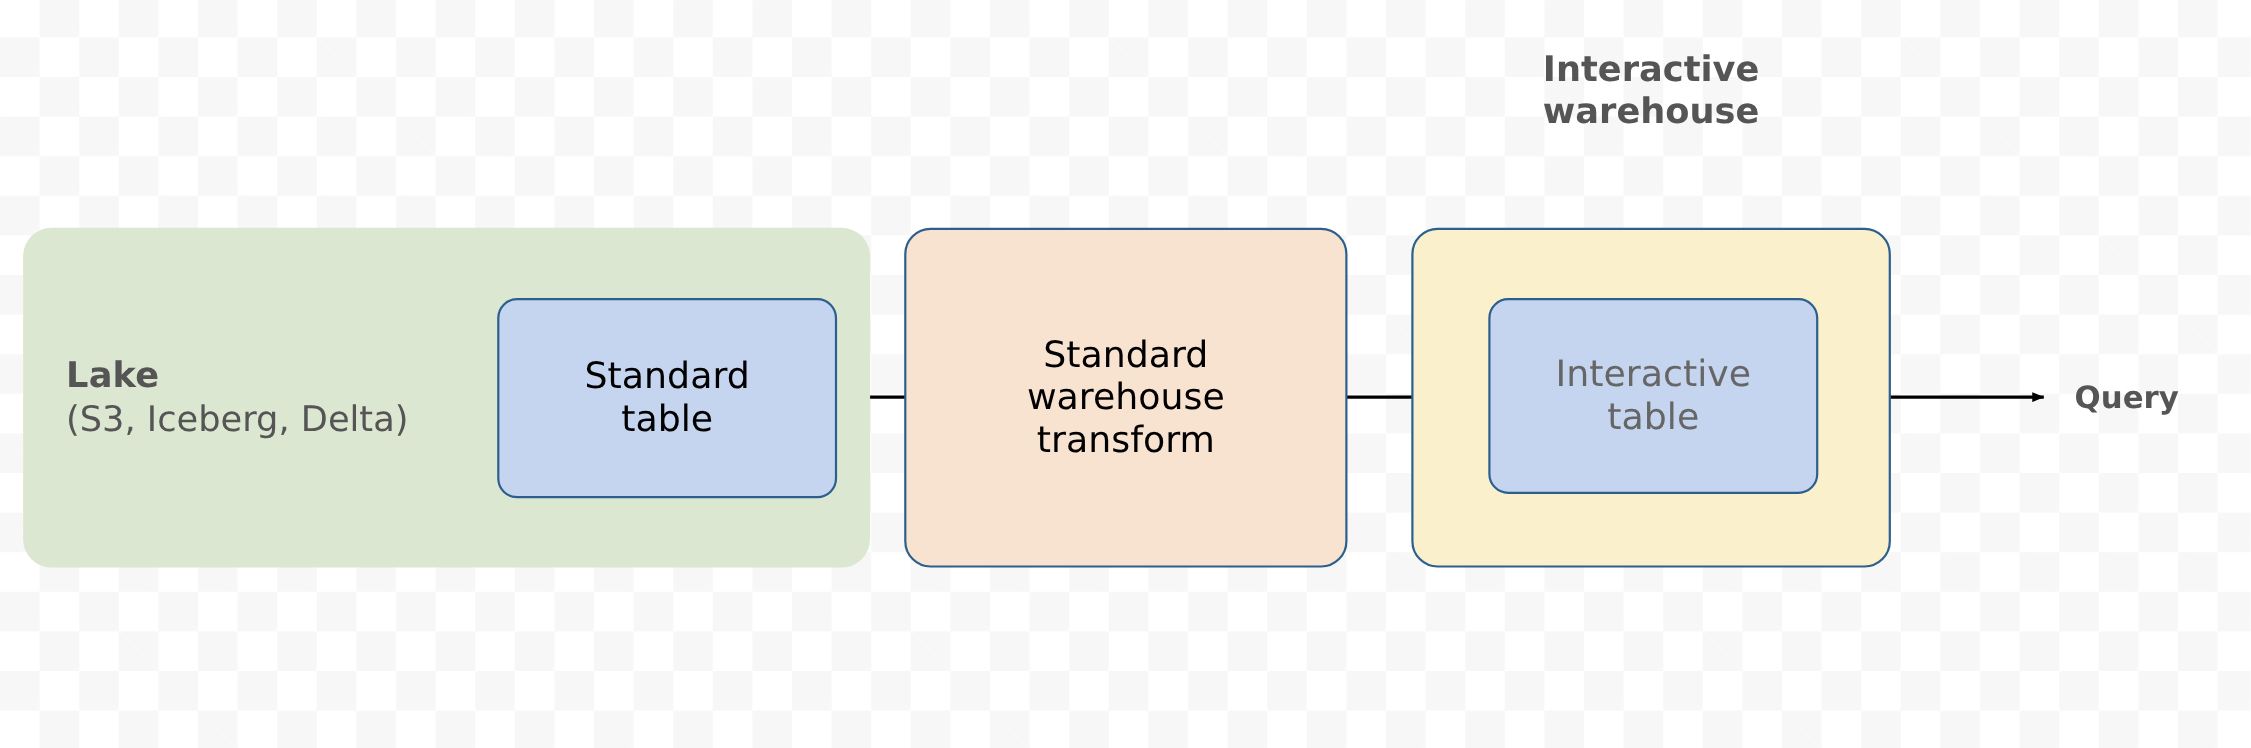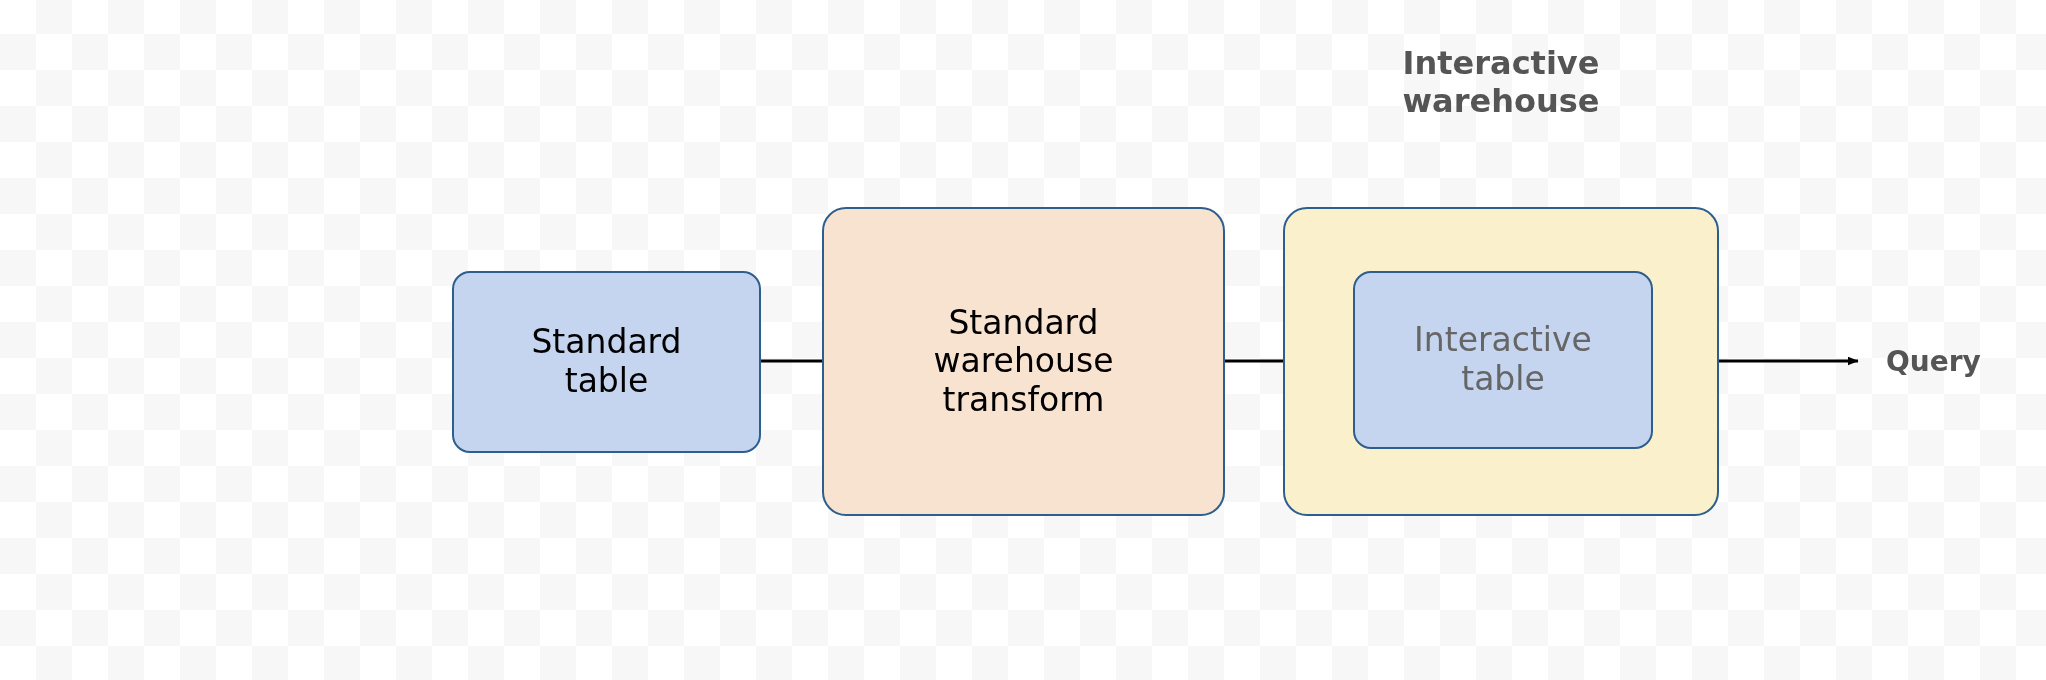--- a/index.html
+++ b/index.html
@@ -169,20 +169,26 @@
       </marker>
     </defs>
 
     <line x1="760" y1="361" x2="824" y2="361" stroke="#000000" stroke-width="3"></line>
 
     <line x1="1224" y1="361" x2="1348" y2="361" stroke="#000000" stroke-width="3" marker-end="url(#arrowhead)"></line>
 
     <line x1="1718" y1="361" x2="1858" y2="361" stroke="#000000" stroke-width="3" marker-end="url(#arrowhead)"></line>
   </svg>
 
+  <div class="node" id="lake-container">
+    <div id="lake-text-block">
+      <div id="lake-title">Lake</div>
+      <div id="lake-subtitle">(S3, Iceberg, Delta)</div>
+    </div>
+  </div>
 
   <div class="node" id="standard-table-node">
     <span class="node-label">Standard
 table</span>
   </div>
 
   <div class="node" id="warehouse-transform-node">
     <span class="node-label">Standard
 warehouse
 transform</span>

